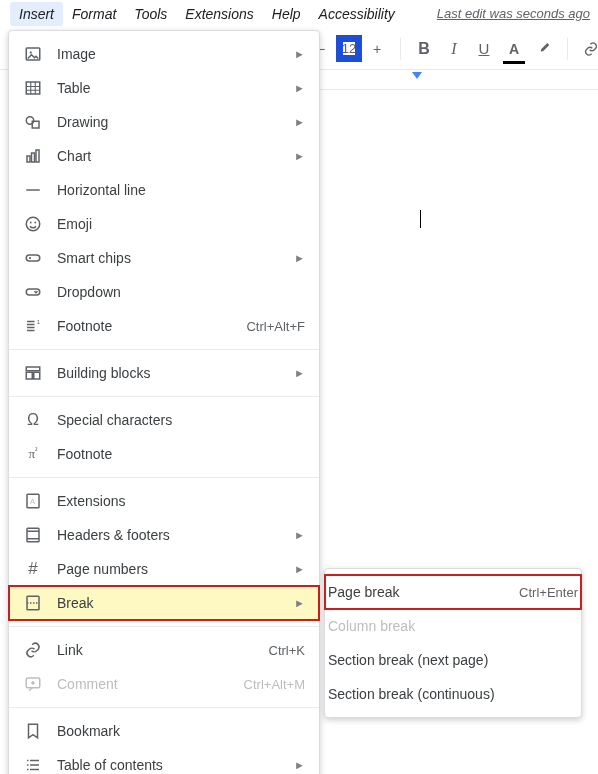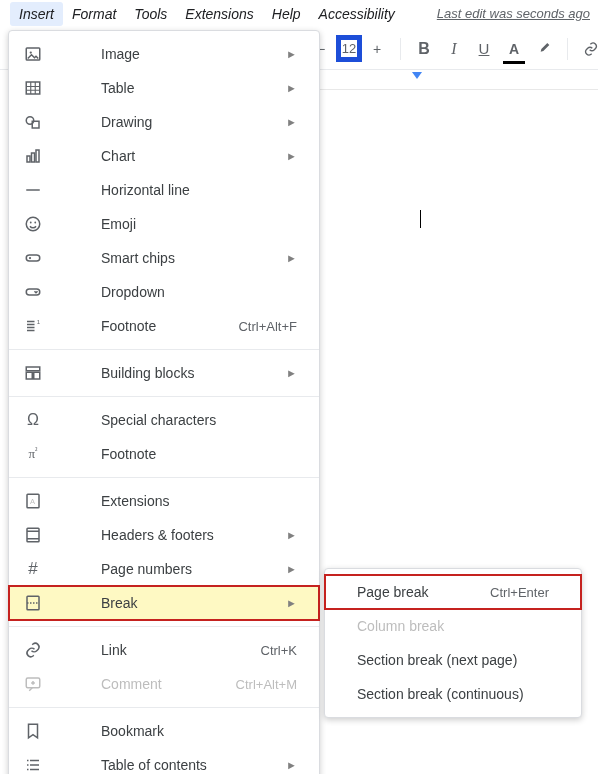--- a/index.html
+++ b/index.html
@@ -60,21 +60,21 @@
   .toolbar .btn  {
     width: 26px; height: 26px;
     display: flex; align-items: center; justify-content: center;
     border-radius: 3px; cursor: pointer;
   }
   .toolbar .font-size-box {
     margin-left: 300px;
     display: flex; align-items: center; gap: 2px;
   }
   .font-size-val {
-    width: 26px; height: 27px; border: 5px solid #1d4ed8;
+    width: 26px; height: 27px; border: 7px solid #1d4ed8;
     display: flex; align-items: center; justify-content: center;
     font-size: 13px;
   }
   .divider {
     width: 1px; height: 22px; background: #e8eaed; margin: 0 6px;
   }
   .bold { font-weight: 700; font-size: 16px; }
   .italic { font-style: italic; font-family: "Times New Roman", serif; font-size: 16px; }
   .underline { text-decoration: underline; font-size: 15px; }
   .text-color {
@@ -122,25 +122,24 @@
     border: 1px solid #dadce0;
     border-radius: 4px;
     box-shadow: 0 2px 6px rgba(0,0,0,.2);
     padding: 6px 0;
     z-index: 10;
   }
   .menu-row {
     display: flex;
     align-items: center;
     height: 34px;
-    padding: 0 22px 0 14px;
+    padding: 0 14px 0 14px;
     cursor: pointer;
     color: #3c4043;
     position: relative;
-    gap: 44px;
   }
   .menu-row.disabled { color: #bdbdbd; cursor: default; }
   .menu-row.highlight {
     outline: 2px solid #c5221f;
     outline-offset: -1px;
     background: #fef9c3;
   }
   .menu-icon {
     width: 20px; height: 20px;
     display: flex; align-items: center; justify-content: center;
@@ -161,21 +160,21 @@
     width: 258px;
     background: #fff;
     border: 1px solid #dadce0;
     border-radius: 4px;
     box-shadow: 0 2px 6px rgba(0,0,0,.2);
     padding: 6px 0;
     z-index: 20;
   }
   .sub-row {
     display: flex; align-items: center; height: 34px;
-    padding: 0 32px; cursor: pointer;
+    padding: 0 3px; cursor: pointer;
     color: #3c4043; font-size: 14px;
   }
   .sub-row.disabled { color: #bdbdbd; cursor: default; }
   .sub-row.highlight {
     outline: 2px solid #c5221f;
     outline-offset: -1px;
   }
   .sub-label { flex: 1; }
   .sub-shortcut { color: #5f6368; font-size: 13px; }
 

